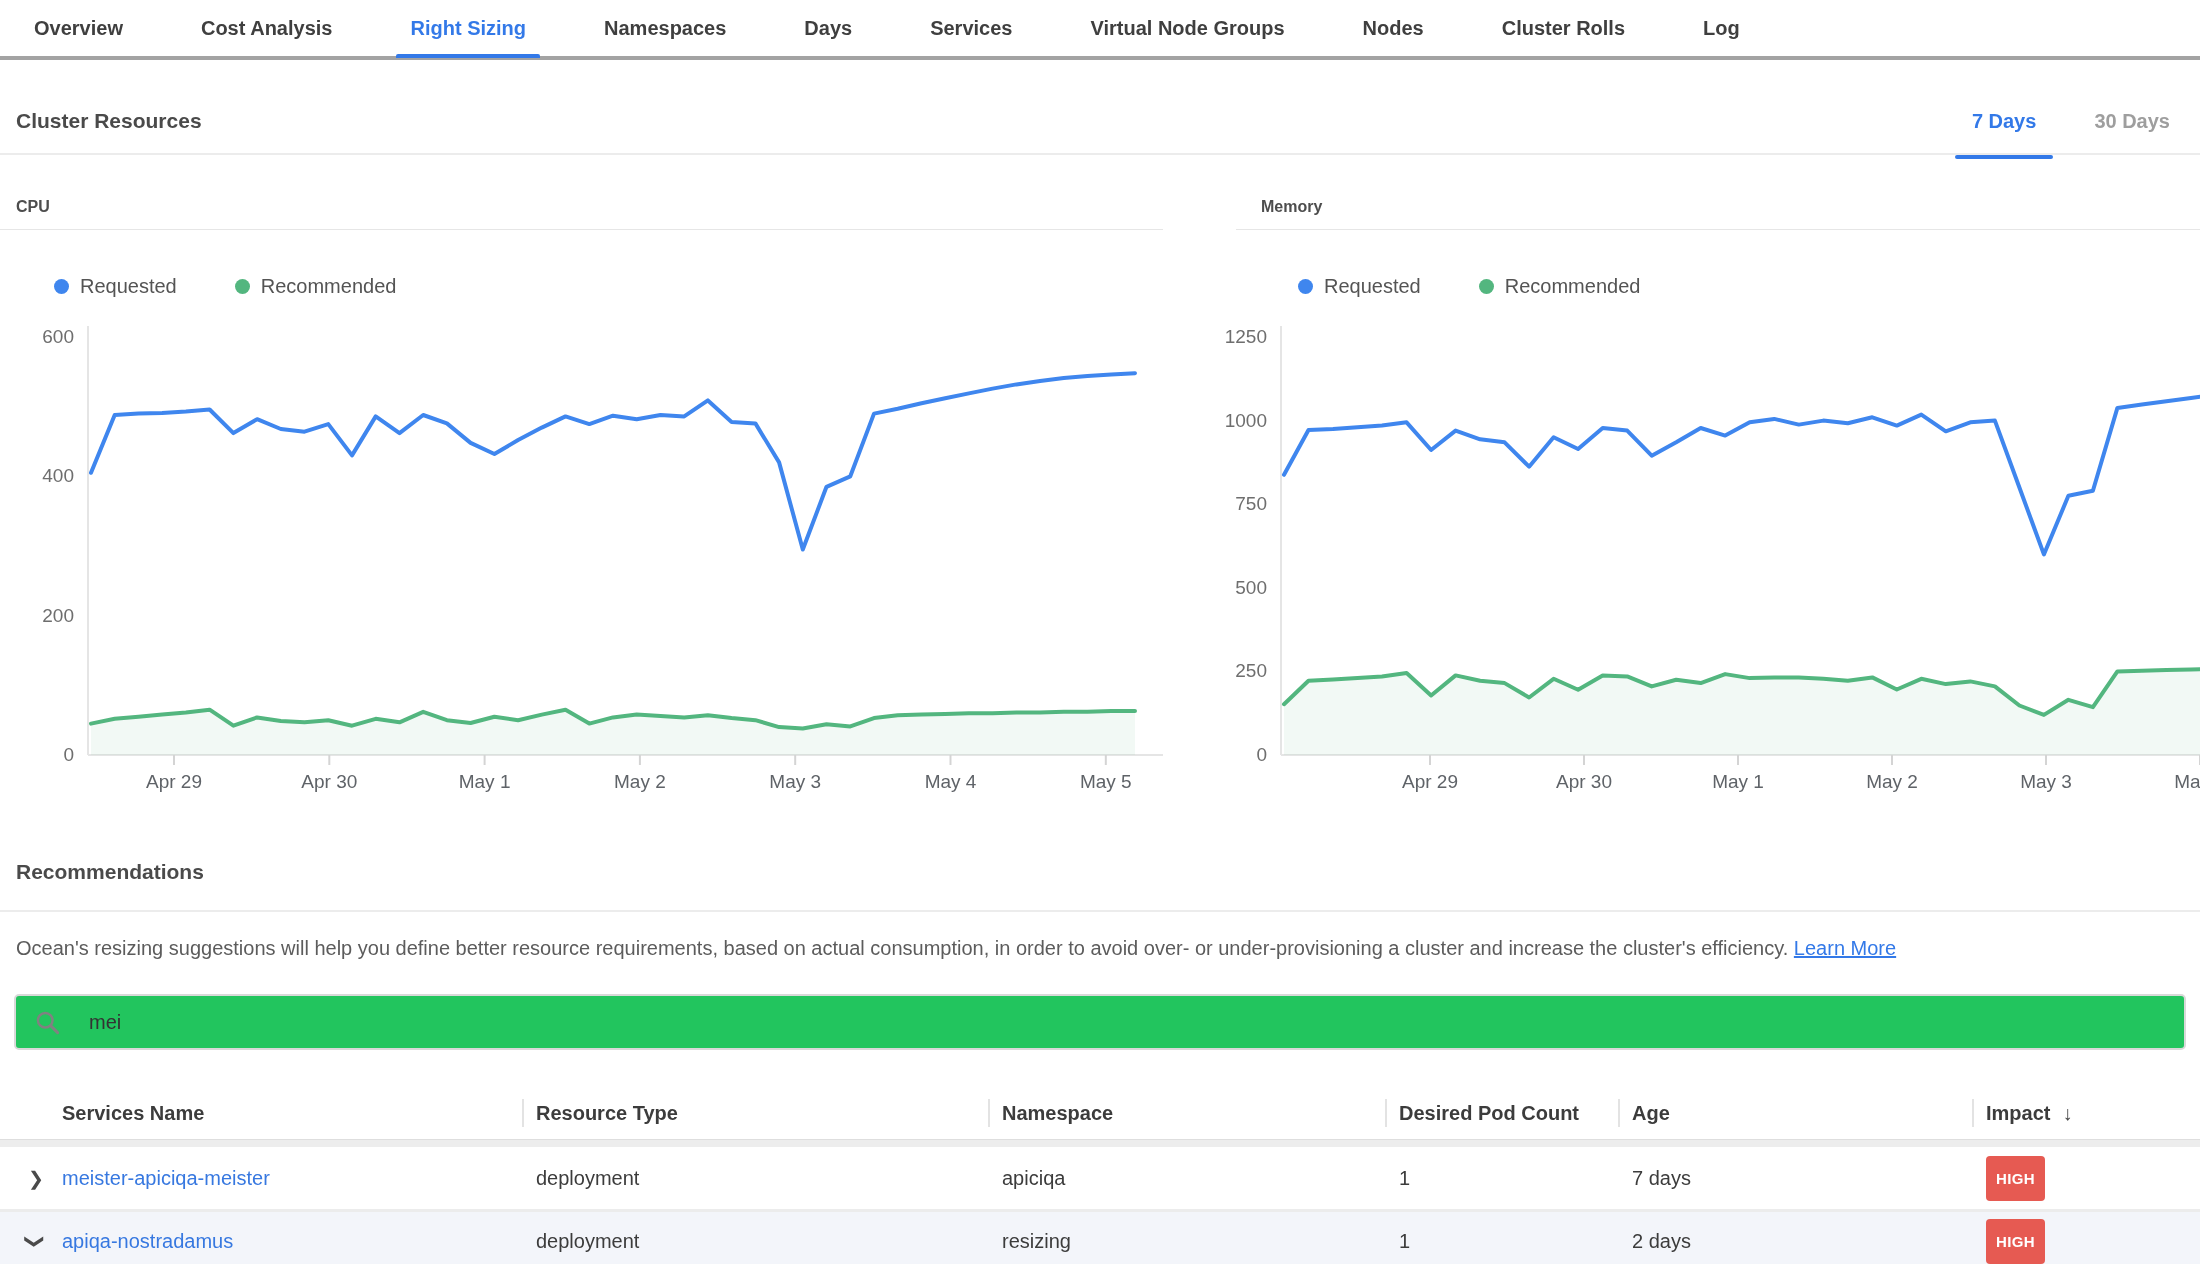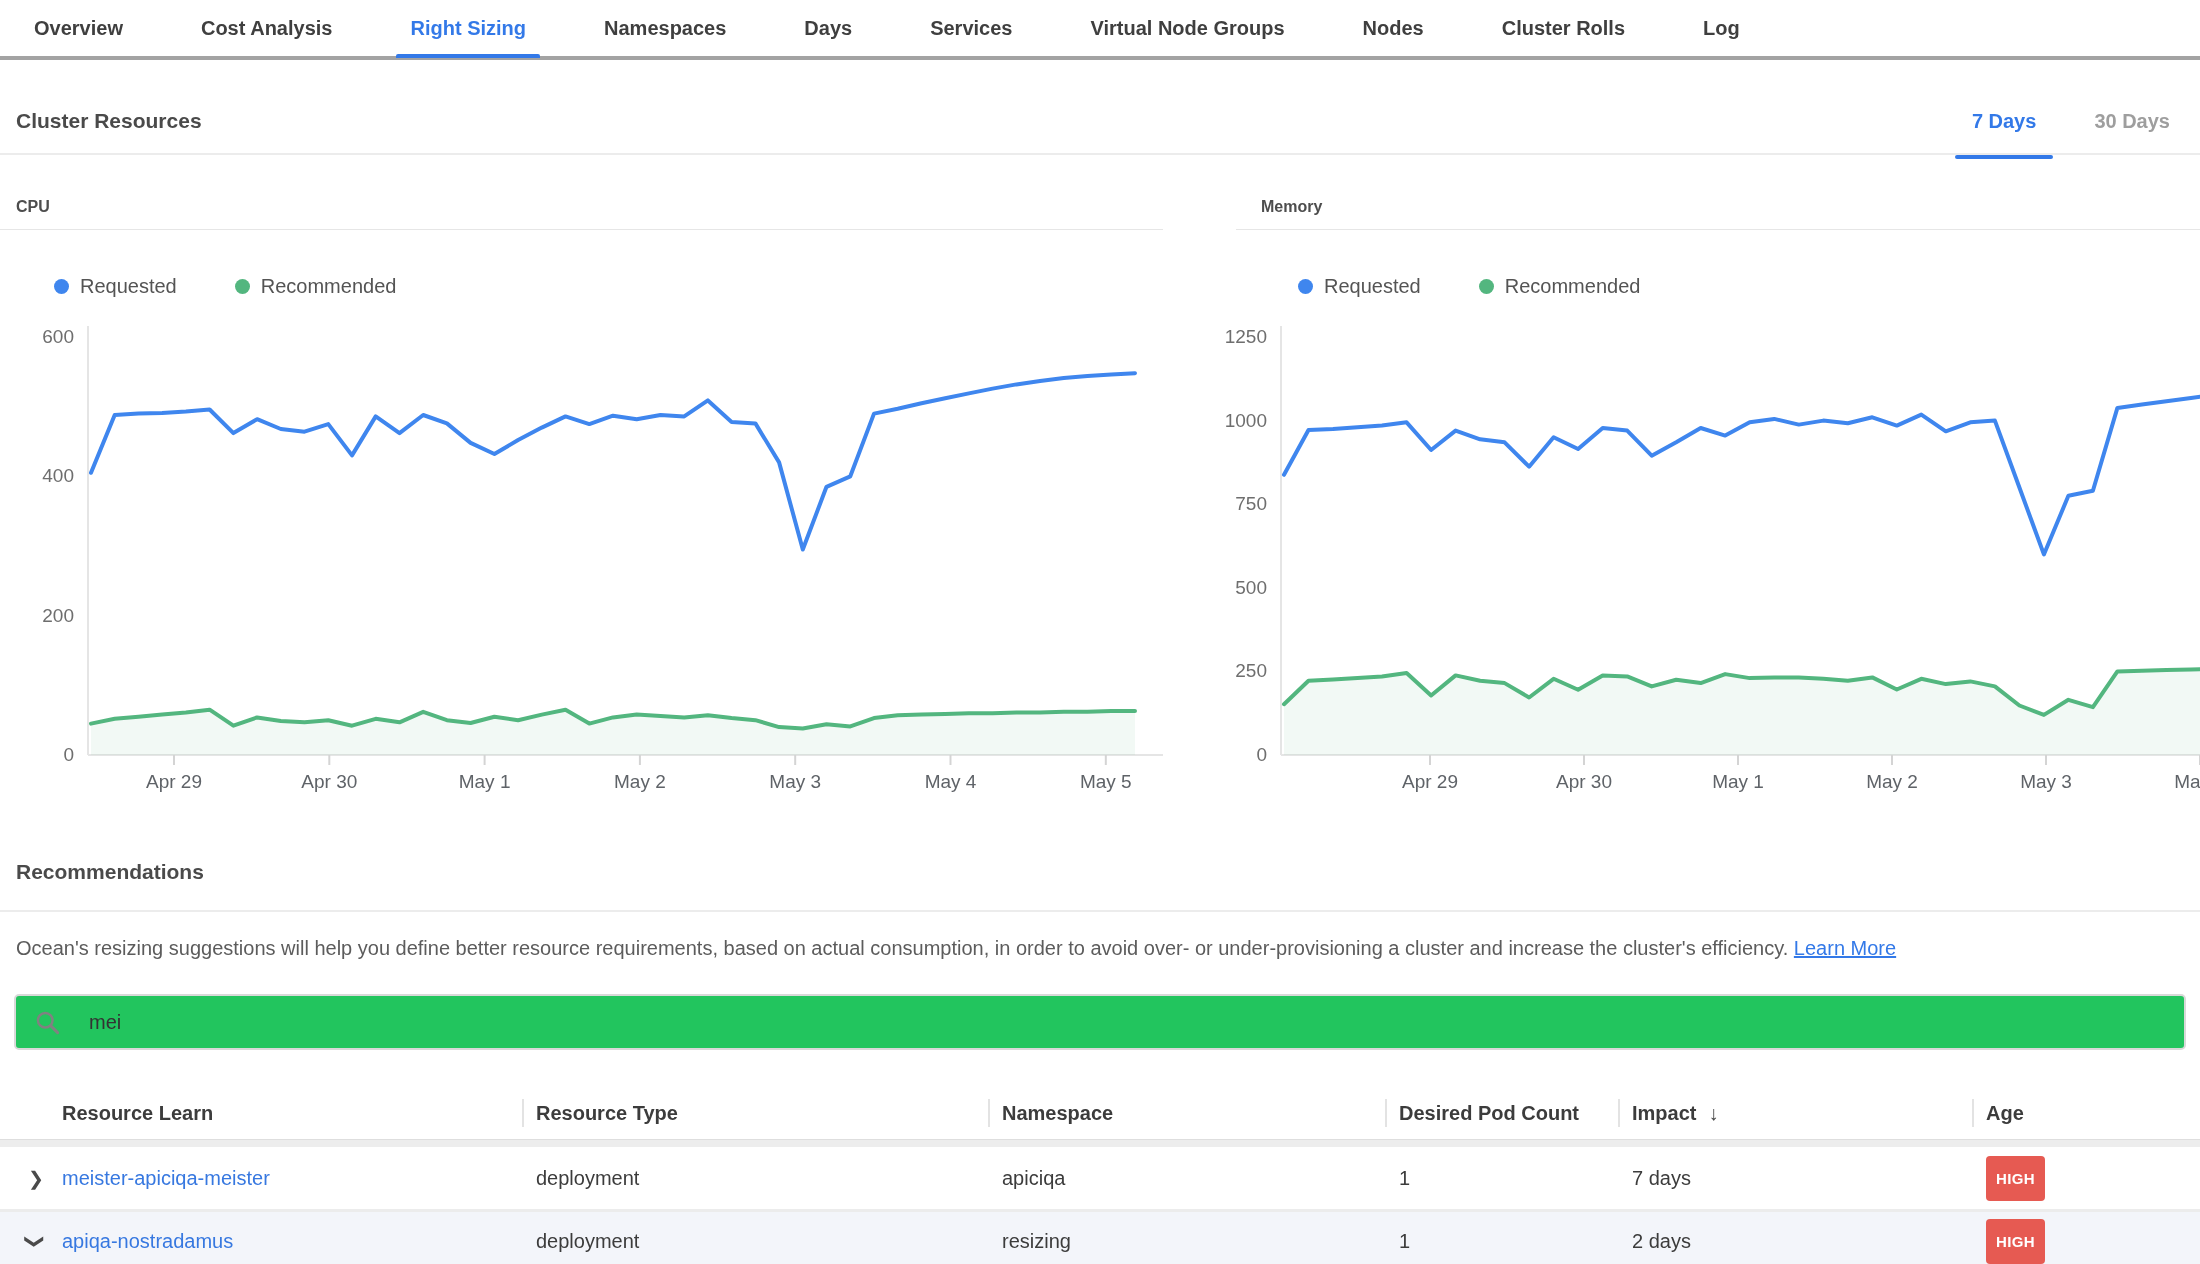--- a/index.html
+++ b/index.html
@@ -204,37 +204,37 @@
       <circle cx="10" cy="10" r="6.5" fill="none" stroke="#818181" stroke-width="2.2"></circle>
       <line x1="15" y1="15" x2="21" y2="21" stroke="#818181" stroke-width="2.6" stroke-linecap="round"></line>
     </svg>
     <input class="search-input" type="text" value="mei" style="">
   </div>
 
   <div class="rtable">
     <div class="tgrid thead" id="thead">
         <div class="th first"></div>
         <div class="th first">
-          <span>Resource Learn</span>
+          <span>Services Name</span>
         </div>
         <div class="th sep">
           <span>Resource Type</span>
         </div>
         <div class="th sep">
           <span>Namespace</span>
         </div>
         <div class="th sep">
           <span>Desired Pod Count</span>
+        </div>
+        <div class="th sep">
+          <span>Age</span>
         </div>
         <div class="th sep">
           <span>Impact</span>
           <span class="sort-arrow">↓</span>
-        </div>
-        <div class="th sep">
-          <span>Age</span>
         </div>
       </div>
     <div class="tshadow"></div>
     <div id="tbody">
         <div class="tgrid trow">
           <div><span class="chev">❯</span></div>
           <div class="tcell name"><a class="res-link">meister-apiciqa-meister</a></div>
           <div class="tcell">deployment</div>
           <div class="tcell">apiciqa</div>
           <div class="tcell">1</div>

